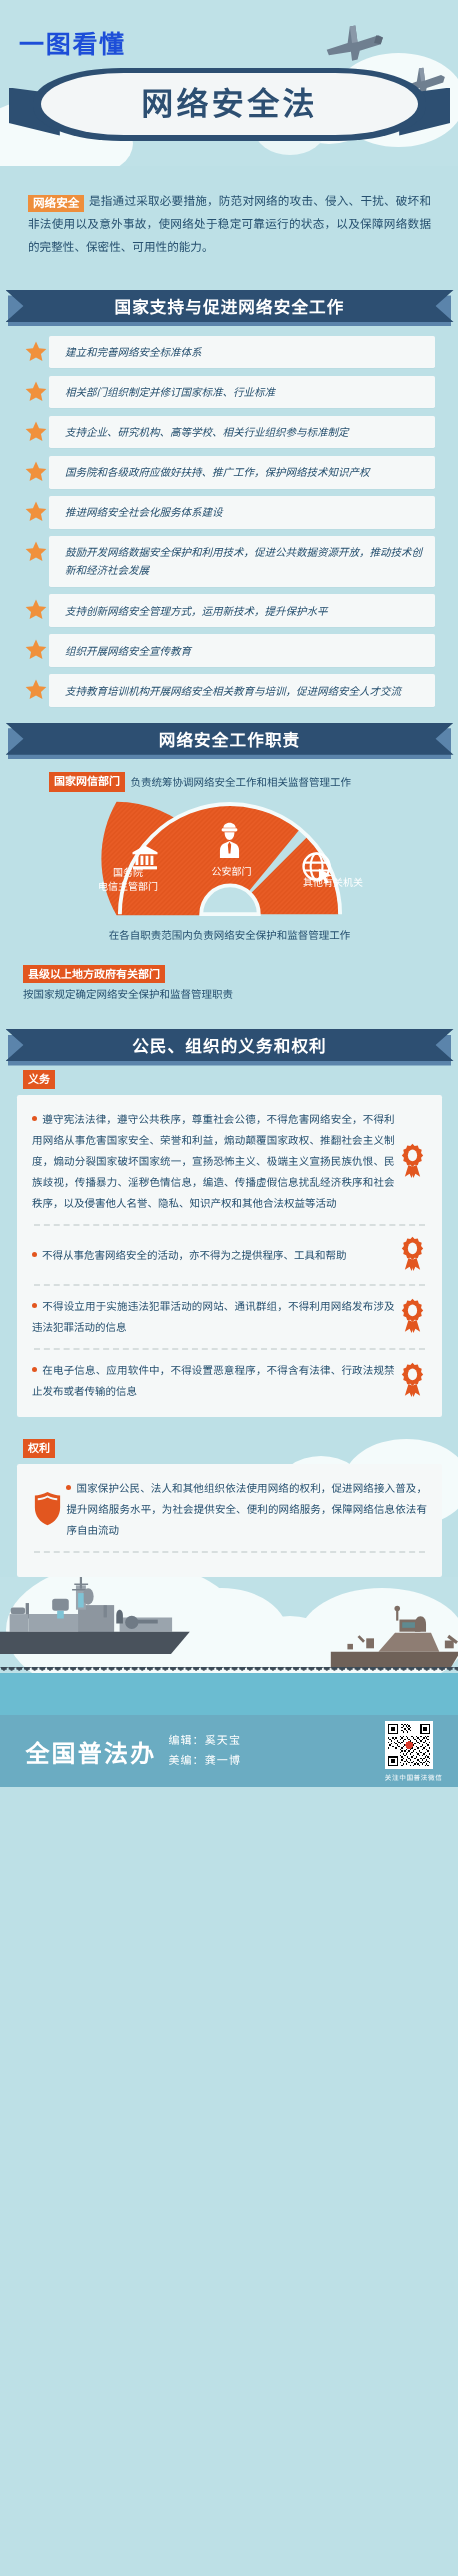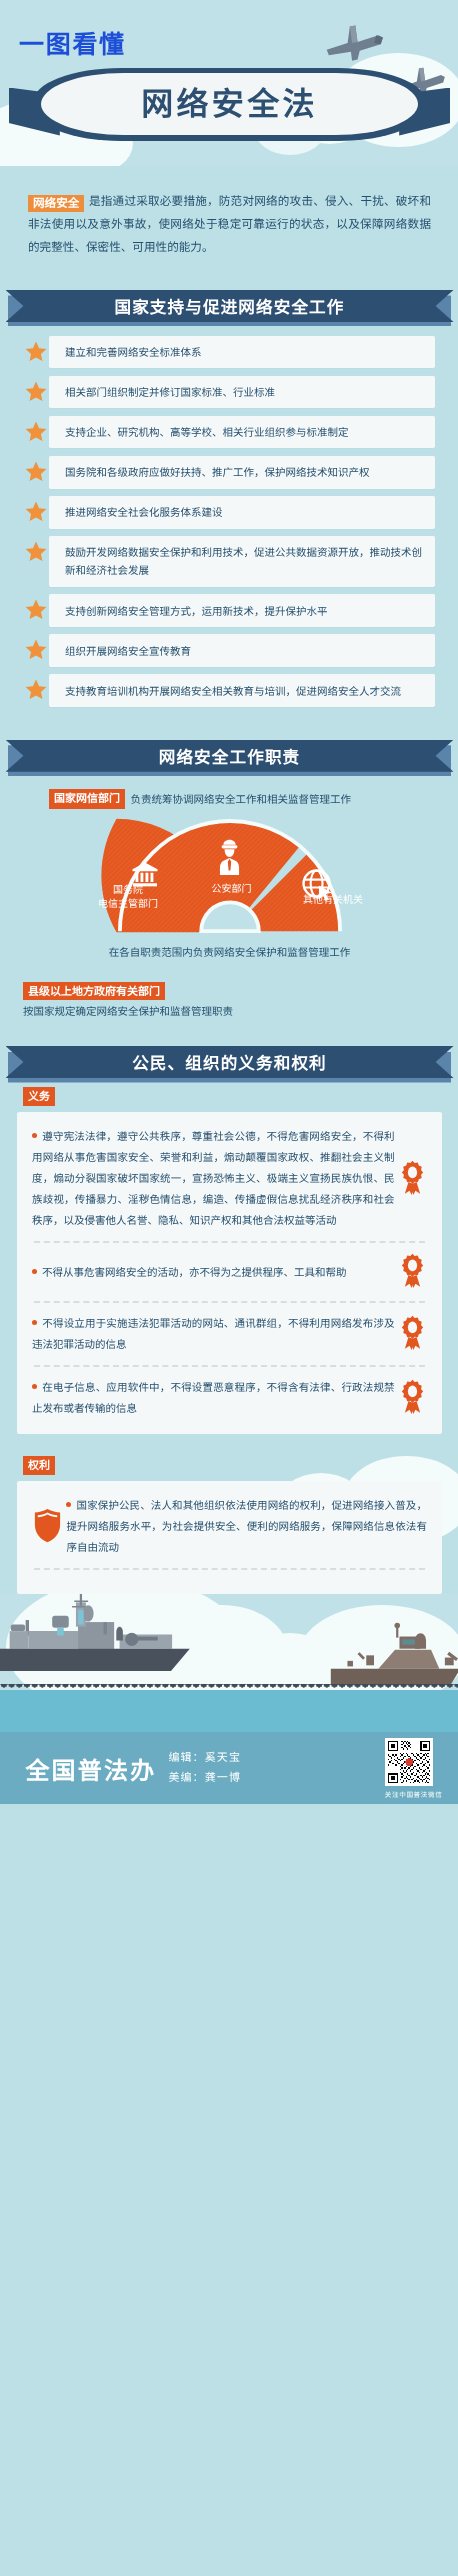--- a/index.html
+++ b/index.html
@@ -71,21 +71,21 @@
     position:absolute; left:5.5px; right:5.5px; top:0; height:32px;
     background:#2d4f72;
     clip-path:polygon(0 0,100% 0,96% 50%,100% 100%,0 100%,4% 50%);
     display:flex; align-items:center; justify-content:center;
   }
   .banner-text {
     font-size:16.6px; font-weight:bold; color:#ffffff; letter-spacing:1.1px;
   }
 
   
-  .star-list { padding:12px 24px 3.3px 24px; }
+  .star-list { padding:12px 24px 3.3px 24px;font-style:italic; }
   .star-row { position:relative; margin-bottom:7.7px; padding-left:25.4px; }
   .star-ico {
     position:absolute; left:0; top:3.9px; width:24px; height:23px; color:#f0913c;
   }
   .star-ico svg { display:block; }
   .star-card {
     background:#f5f8f8; border-radius:1.7px;
     padding:7.2px 10px 7.2px 15.5px;
     font-size:10.5px; line-height:18px; color:#26506f;
     box-shadow:0 0.6px 0 rgba(0,0,0,.03);
@@ -276,21 +276,21 @@
     <div class="star-row">
       <span class="star-ico">
         <svg viewBox="0 0 24 24" width="24" height="23">
             <path fill="currentColor" d="M12 1.6 15.2 8.6 22.8 9.5 17.2 14.6 18.7 22 12 18.3 5.3 22 6.8 14.6 1.2 9.5 8.8 8.6Z"></path>
           </svg>
       </span>
       <div class="star-card">支持教育培训机构开展网络安全相关教育与培训，促进网络安全人才交流</div>
     </div>
   </div>
 
-  <div class="banner" style="margin-top:22px;">
+  <div class="banner" style="margin-top:5px;">
     <div class="banner-shadow"></div>
     <div class="banner-main">
       <span class="banner-text">网络安全工作职责</span>
     </div>
   </div>
 
   <div class="duty-block">
     <div class="duty-line">
       <span class="tag-orange">国家网信部门</span>
       <span class="duty-desc">负责统筹协调网络安全工作和相关监督管理工作</span>

